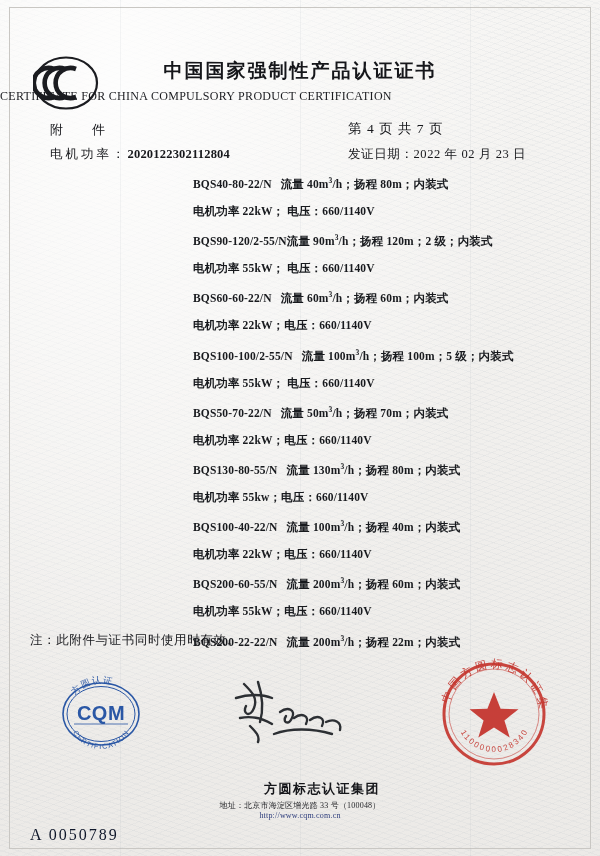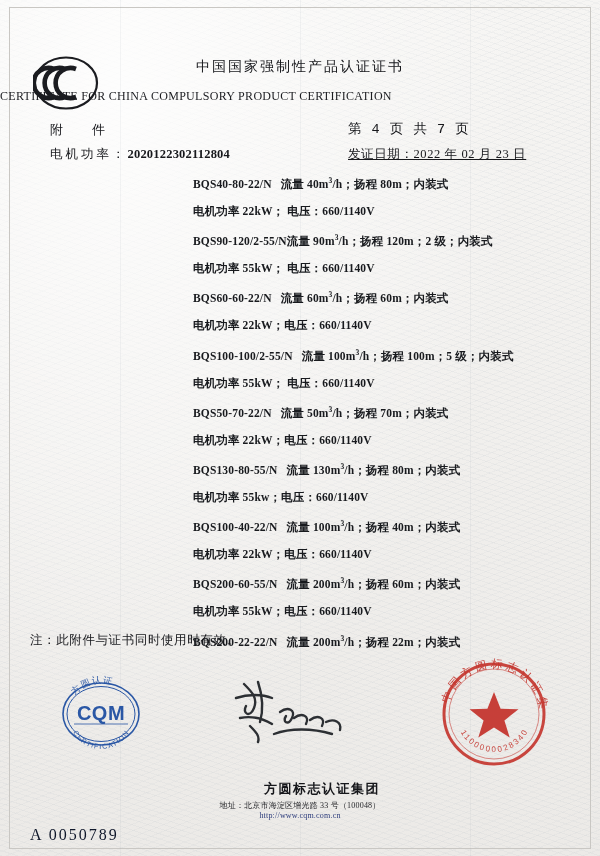--- a/index.html
+++ b/index.html
@@ -48,22 +48,22 @@
   }
   .ccc-logo svg { display: block; }
 
   
   .title-cn {
     position: absolute;
     left: 0; right: 0;
     top: 58px;
     text-align: center;
     font-family: "Liberation Serif", serif;
-    font-size: 14px;
-    font-weight: normal;
+    font-size: 19px;
+    font-weight: bold;
     letter-spacing: 2px;
     color: #15161a;
   }
   .title-en {
     position: absolute;
     left: 0; right: 0;
     top: 89px;
     text-align: left;
     font-family: "Liberation Serif", serif;
     font-size: 12px;
@@ -80,40 +80,38 @@
     letter-spacing: 8px;
     color: #17181c;
   }
   .page-of {
     position: absolute;
     left: 348px;
     top: 120px;
     font-size: 13.5px;
     letter-spacing: 1px;
     color: #17181c;
-    font-family: Liberation Mono, monospace;
   }
   .cert-no-row {
     position: absolute;
     left: 50px;
     top: 146px;
     font-size: 12.5px;
     color: #17181c;
     letter-spacing: 0.4px;
   }
   .cert-no-row .label { letter-spacing: 3px; }
   .cert-no-row .value { font-family: "Liberation Serif", serif; font-weight: bold; letter-spacing: 0.2px; }
   .issue-date-row {
     position: absolute;
     left: 348px;
     top: 146px;
     font-size: 12.5px;
     color: #17181c;
     letter-spacing: 0.6px;
-    text-decoration: underline;
   }
 
   
   .spec-list {
     position: absolute;
     left: 193px;
     top: 174px;
     width: 380px;
   }
   .spec-line {

